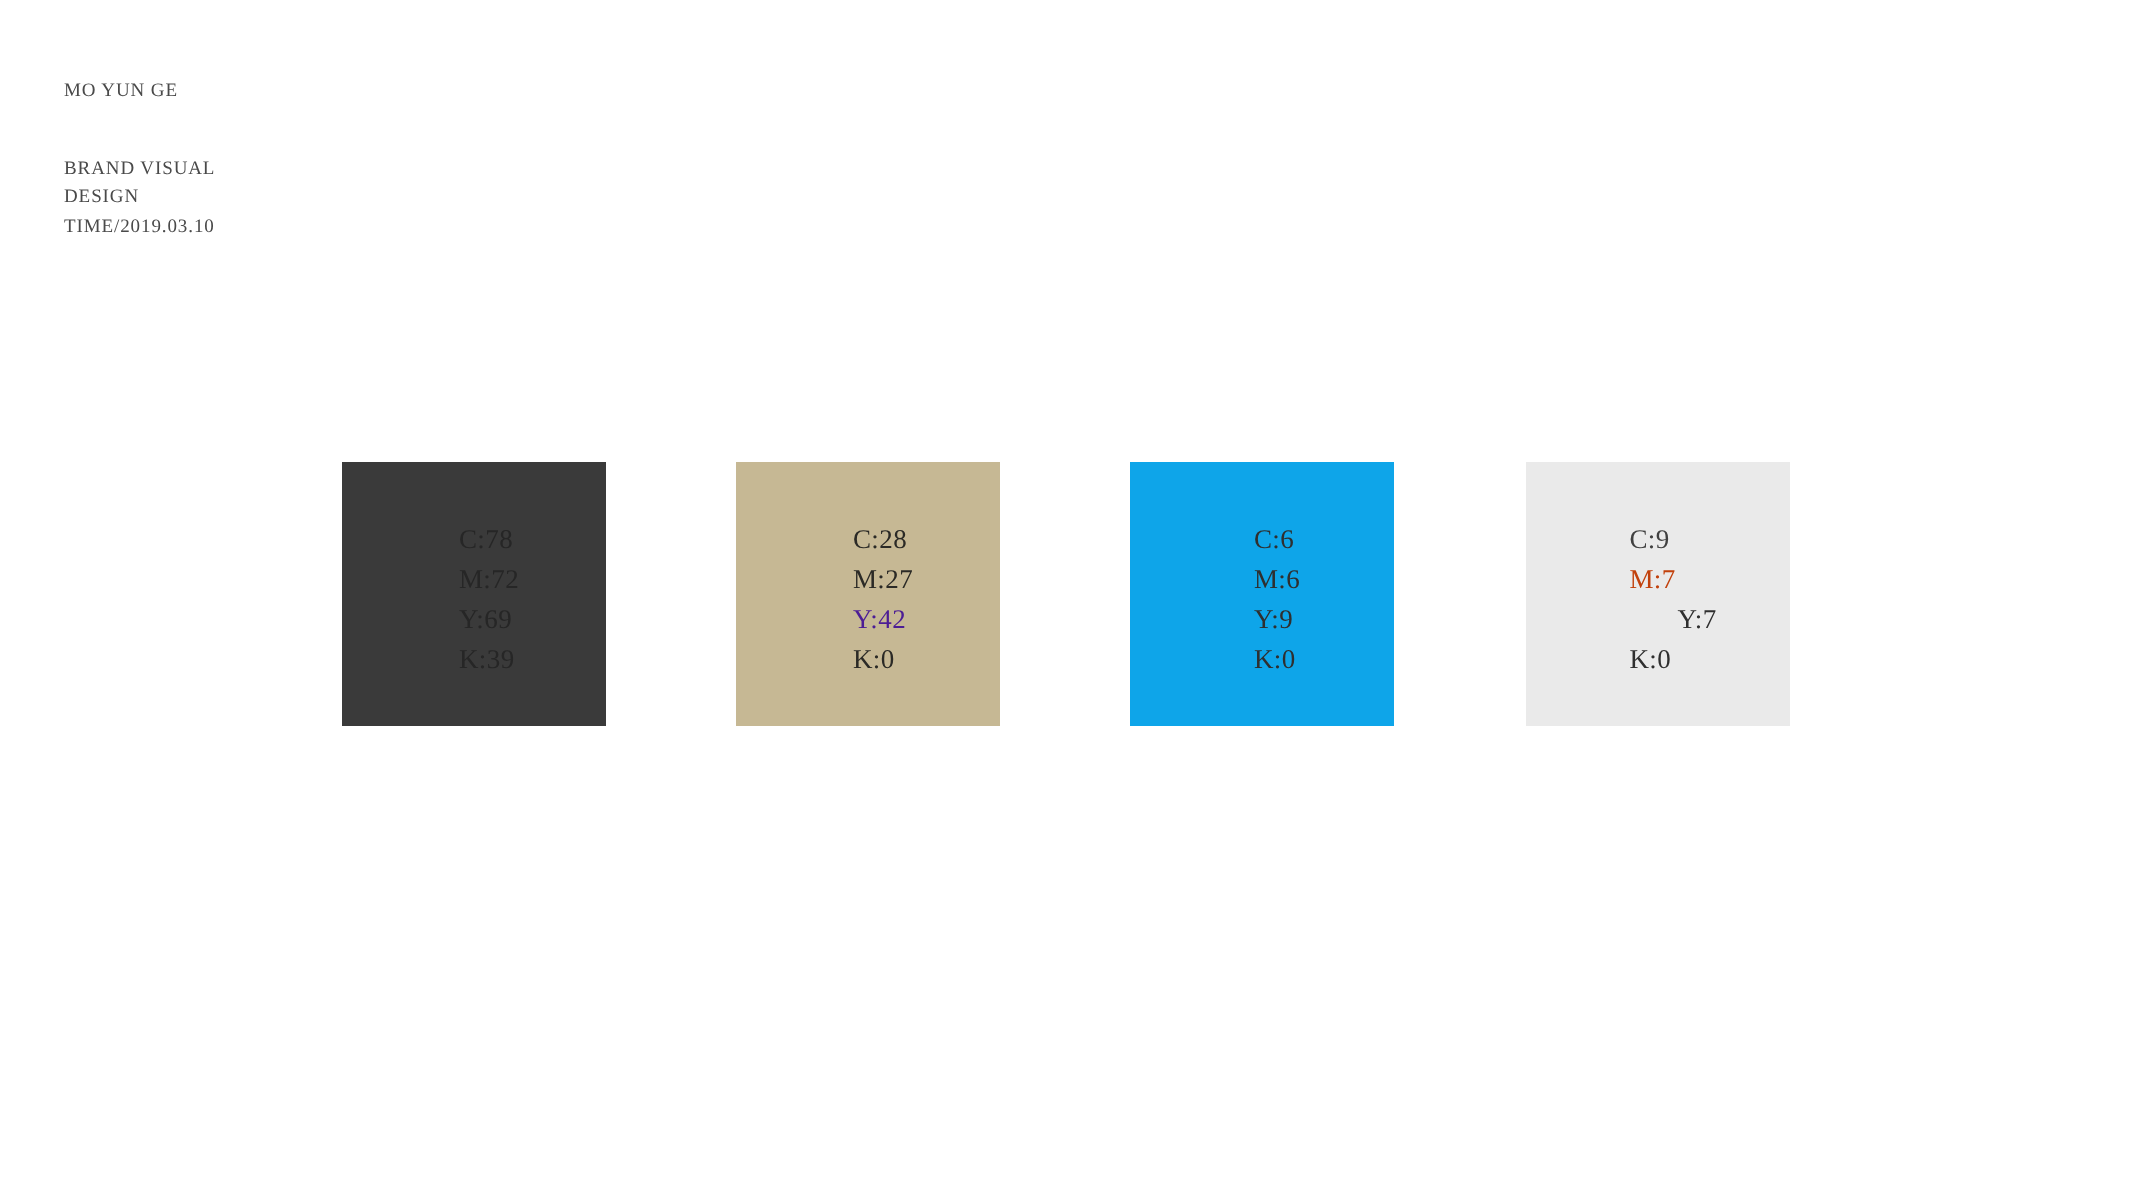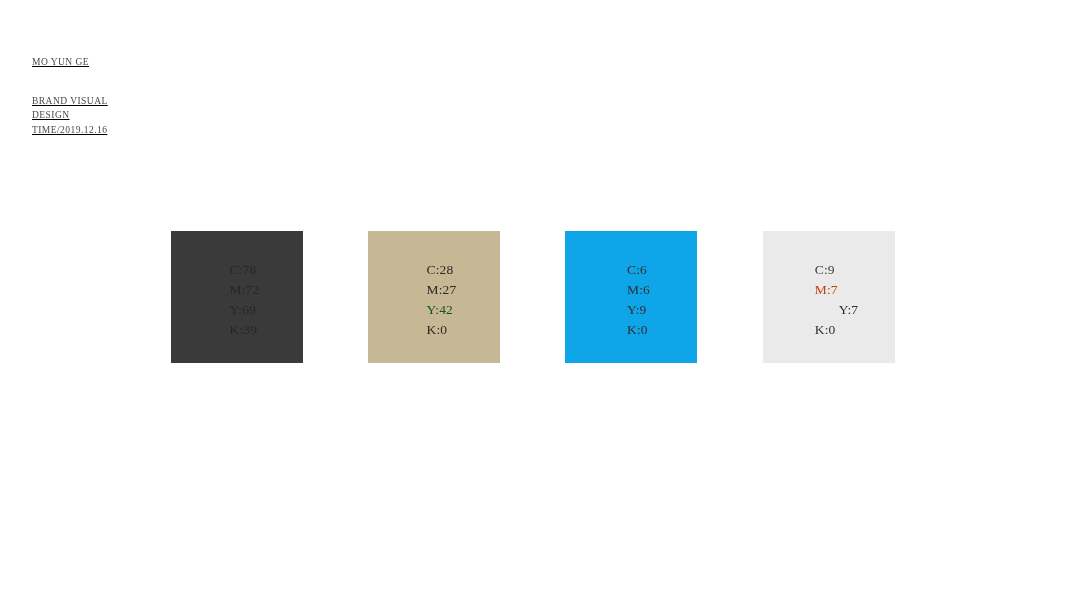--- a/index.html
+++ b/index.html
@@ -12,23 +12,22 @@
     background: #ffffff;
     font-family: "Liberation Serif", "DejaVu Serif", serif;
     overflow: hidden;
     position: relative;
   }
 
   
   .meta-block {
     position: absolute;
     left: 32px;
-    top: 55px;
+    top: 39px;
     line-height: 14.6px;
-    text-decoration: underline;
   }
   .meta-line {
     font-family: "Liberation Serif", "DejaVu Serif", serif;
     font-size: 9.5px;
     letter-spacing: 0.45px;
     color: #4a4a4a;
     white-space: nowrap;
   }
 
   
@@ -72,42 +71,42 @@
     white-space: nowrap;
   }
 </style>
 </head>
 <body style="background: rgb(255, 255, 255);">
 
 <div class="meta-block">
   <div class="meta-line" style="color: rgb(74, 74, 74);">MO YUN GE</div>
   <div class="meta-line" style="color: rgb(74, 74, 74); margin-top: 24px;">BRAND VISUAL</div>
   <div class="meta-line" style="color: rgb(74, 74, 74);">DESIGN</div>
-  <div class="meta-line" style="color: rgb(74, 74, 74);">TIME/2019.12.16</div>
+  <div class="meta-line" style="color: rgb(74, 74, 74);">TIME/2019.03.10</div>
 </div>
 
 <div class="palette-row">
 
   <div class="swatch" style="background: rgb(58, 58, 58);">
     <div class="swatch-values">
       <div class="values-inner">
         <div class="value-line" style="color: rgb(38, 38, 38);">C:78</div>
         <div class="value-line" style="color: rgb(38, 38, 38);">M:72</div>
         <div class="value-line" style="color: rgb(38, 38, 38);">Y:69</div>
         <div class="value-line" style="color: rgb(38, 38, 38);">K:39</div>
       </div>
     </div>
   </div>
 
   <div class="swatch" style="background: rgb(198, 184, 148);">
     <div class="swatch-values">
       <div class="values-inner">
         <div class="value-line" style="color: rgb(43, 42, 38);">C:28</div>
         <div class="value-line" style="color: rgb(43, 42, 38);">M:27</div>
-        <div class="value-line" style="color: #14532d;">Y:42</div>
+        <div class="value-line" style="color: #4c1d95;">Y:42</div>
         <div class="value-line" style="color: rgb(43, 42, 38);">K:0</div>
       </div>
     </div>
   </div>
 
   <div class="swatch" style="background: #0ea5e9;">
     <div class="swatch-values">
       <div class="values-inner">
         <div class="value-line" style="color: rgb(47, 47, 47);">C:6</div>
         <div class="value-line" style="color: rgb(47, 47, 47);">M:6</div>

